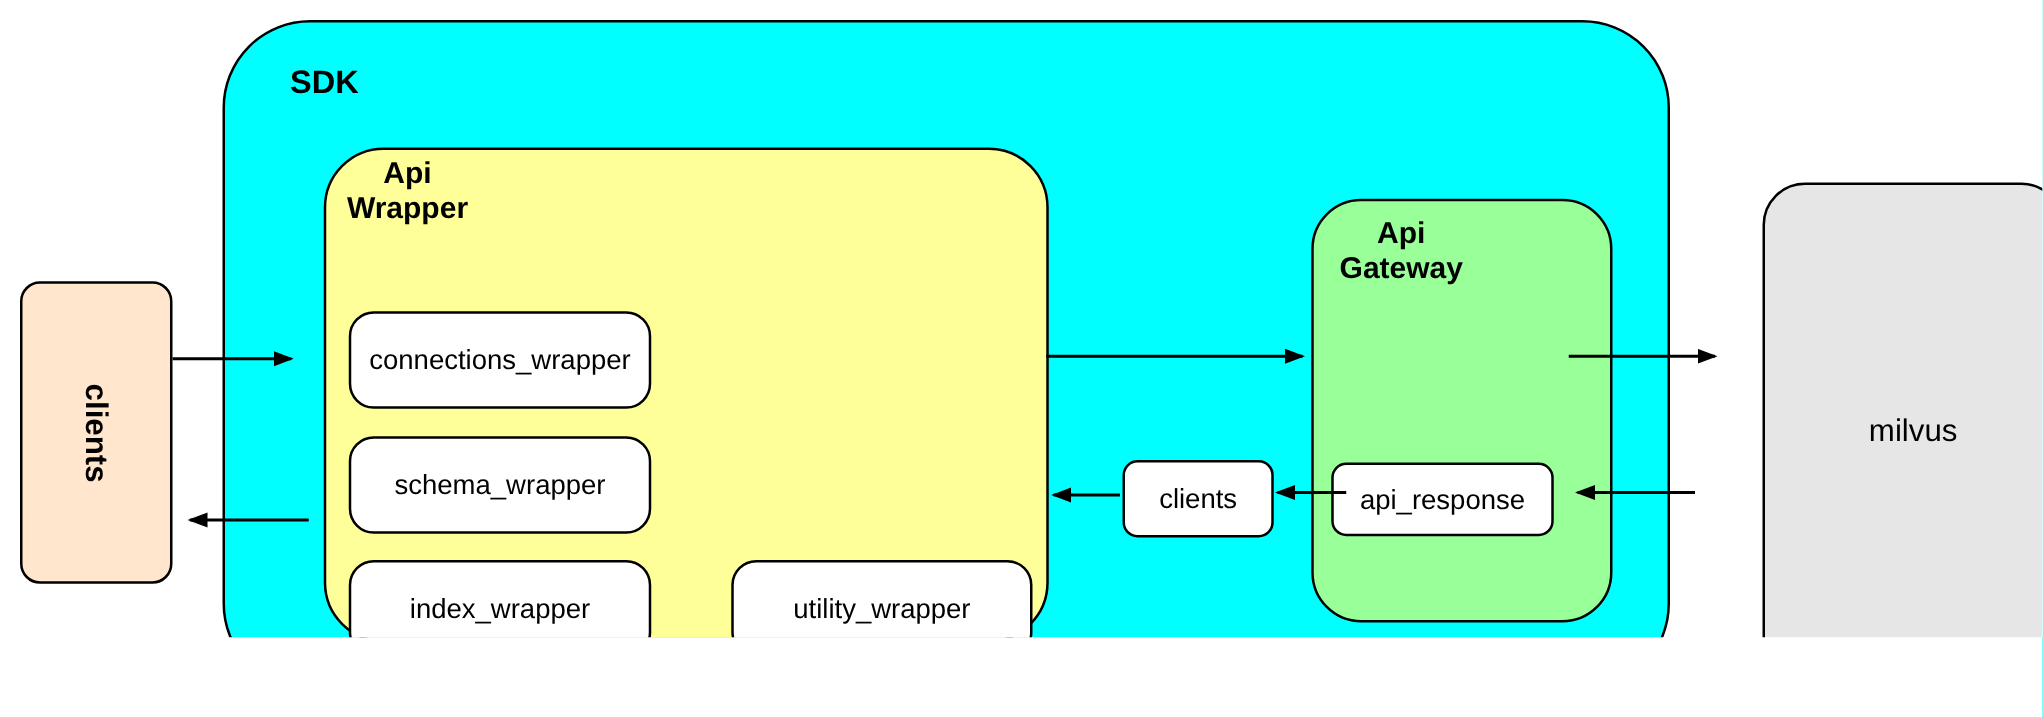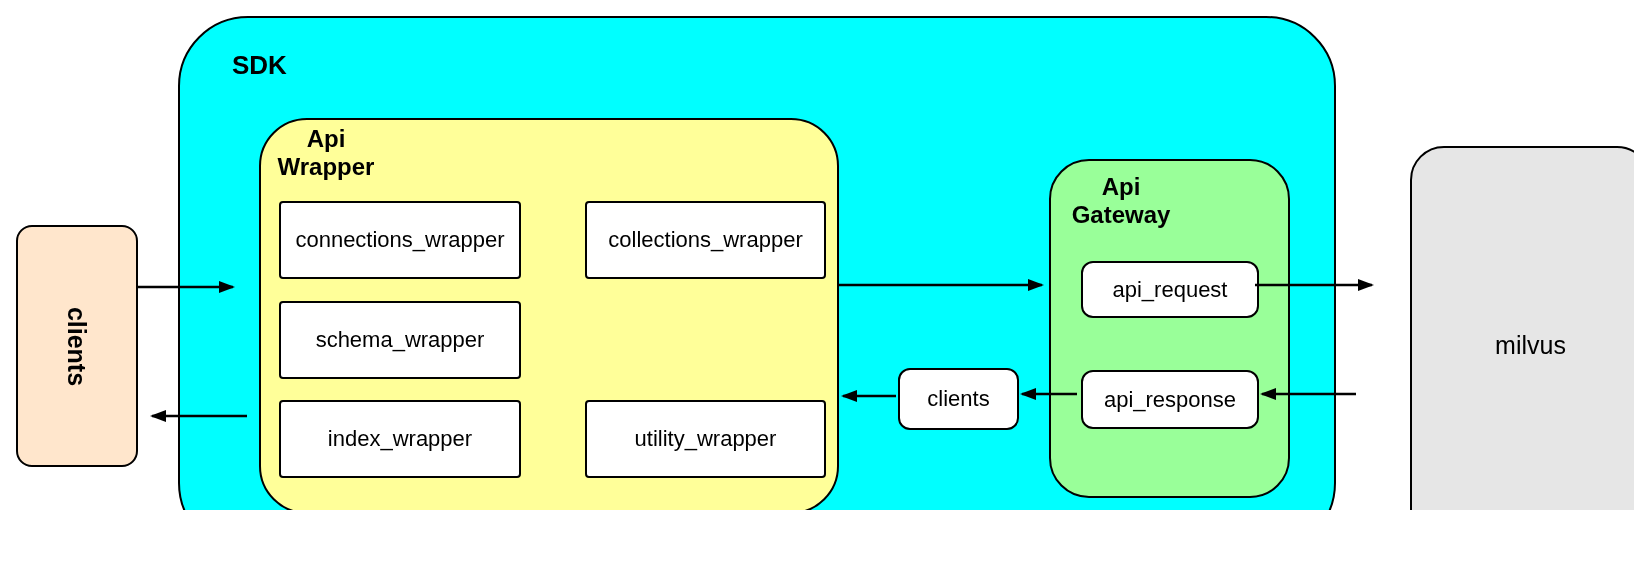--- a/index.html
+++ b/index.html
@@ -41,23 +41,23 @@
     position: absolute; left: 79px; top: 100px; width: 580px; height: 396px;
     background: #FFFF99; border: 2px solid #000; border-radius: 48px;
   }
   #api-wrapper-title {
     position: absolute; left: 10px; top: 5px; width: 110px;
     text-align: center; font-weight: bold; font-size: 24px;
     line-height: 28px; white-space: pre-line; color: #000;
   }
   .wbox {
     position: absolute;
-    background: #FFFFFF; border: 2px solid #000; border-radius: 4px;
+    background: #FFFFFF; border: 2px solid #000; border-radius: 20px;
     display: flex; align-items: center; justify-content: center;
-    font-size: 22px; color: #000;
+    font-size: 22px; color: #000; margin-top: 48px;
   }
   .wrap-col1 { left: 18px;  width: 242px; }
   .wrap-col2 { left: 324px; width: 241px; }
   .wrap-row1 { top: 81px;  height: 78px; }
   .wrap-row2 { top: 181px; height: 78px; }
   .wrap-row3 { top: 280px; height: 78px; }
   
   #checker {
     position: absolute; left: 718px; top: 350px; width: 121px; height: 62px;
     background: #FFFFFF; border: 2px solid #000; border-radius: 12px;
@@ -68,21 +68,21 @@
   #api-gateway {
     position: absolute; left: 869px; top: 141px; width: 241px; height: 339px;
     background: #99FF99; border: 2px solid #000; border-radius: 40px;
   }
   #api-gateway-title {
     position: absolute; left: 0px; top: 12px; width: 140px;
     text-align: center; font-weight: bold; font-size: 24px;
     line-height: 28px; white-space: pre-line; color: #000;
   }
   #api-request  { left: 30px; top: 100px; width: 178px; height: 57px; border-radius: 12px; }
-  #api-response { left: 30px; top: 209px; width: 178px; height: 59px; border-radius: 12px; }
+  #api-response { left: 14px; top: 209px; width: 178px; height: 59px; border-radius: 12px; }
   .gbox {
     position: absolute;
     background: #FFFFFF; border: 2px solid #000;
     display: flex; align-items: center; justify-content: center;
     font-size: 22px; color: #000;
   }
   
   #milvus {
     left: 1377px; top: 146px; width: 241px; height: 399px;
     background: #E6E6E6; border-radius: 34px;
@@ -101,32 +101,30 @@
 
 <div id="page">
 
   <div id="sdk" class="shape">
     <div id="sdk-label">SDK</div>
 
     <div id="api-wrapper">
       <div id="api-wrapper-title">Api
 Wrapper</div>
       <div class="wbox wrap-col1 wrap-row1">connections_wrapper</div>
-      <div class="wbox wrap-col2 wrap-row1">collections_wrapper</div>
       <div class="wbox wrap-col1 wrap-row2">schema_wrapper</div>
       <div class="wbox wrap-col1 wrap-row3">index_wrapper</div>
       <div class="wbox wrap-col2 wrap-row3">utility_wrapper</div>
     </div>
 
     <div id="checker">clients</div>
 
     <div id="api-gateway">
       <div id="api-gateway-title">Api
 Gateway</div>
-      <div id="api-request" class="gbox">api_request</div>
       <div id="api-response" class="gbox">api_response</div>
     </div>
   </div>
 
   <div id="clients" class="shape">
     <span class="vlabel">clients</span>
   </div>
 
   <div id="milvus" class="shape">milvus</div>
 

